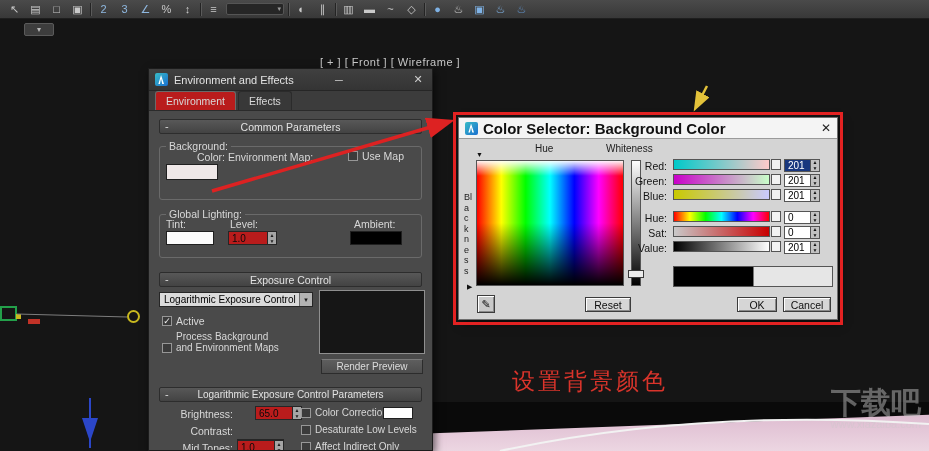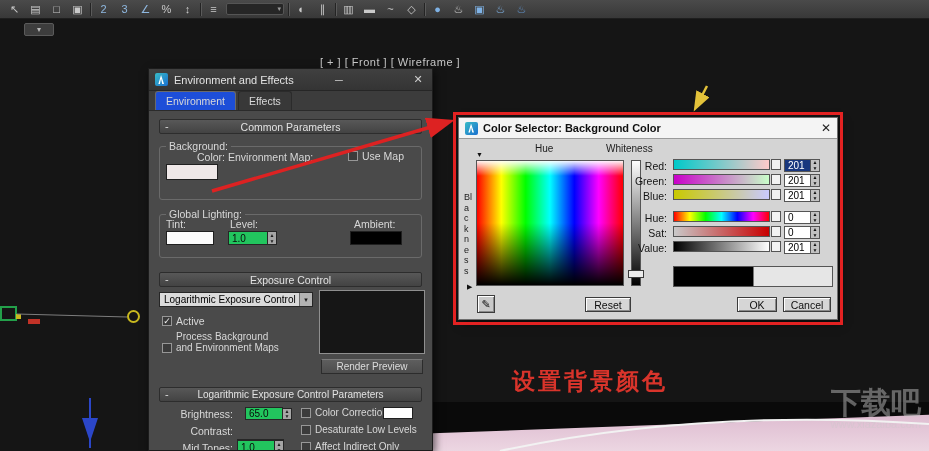--- a/index.html
+++ b/index.html
@@ -47,21 +47,21 @@
   .btn-min { left:180px; }
   .btn-close { right:4px; }
   .maxlogo { width:13px; height:13px; border-radius:2px; position:relative; flex:0 0 13px;
     background:linear-gradient(135deg,#38bcc6,#1a6fd0); }
   .maxlogo::after { content:""; position:absolute; inset:2px; background:#fff;
     clip-path:polygon(15% 100%,45% 0,78% 100%,58% 100%,45% 42%,33% 100%); }
   .env-tabs { height:20px; background:#3c3c3c; border-bottom:1px solid #2b2b2b;
     display:flex; align-items:flex-end; padding-left:6px; gap:2px; }
   .tab { padding:3px 10px 3px; font-size:10.5px; color:#d8d8d8; border:1px solid #2b2b2b;
     border-bottom:none; background:#383838; border-radius:3px 3px 0 0; }
-  .tab.active { background:#1d4ed8; border-color:#6a6a6a; }
+  .tab.active { background:#b91c1c; border-color:#6a6a6a; }
   .env-body { padding:8px 10px 0; position:relative; }
 
   .roll { position:relative; height:15px; margin-top:8px;
     background:linear-gradient(#585858,#434343); border:1px solid #2d2d2d; border-radius:2px;
     display:flex; align-items:center; justify-content:center; font-size:10.5px; color:#e2e2e2; }
   .roll:first-child { margin-top:0; }
   .roll .minus { position:absolute; left:5px; top:0; font-size:11px; color:#dcdcdc; }
 
   .grp { position:relative; border:1px solid #6a6a6a; border-radius:3px; }
   .glabel { position:absolute; top:-7px; left:6px; background:#4a4a4a; padding:0 3px;
@@ -71,21 +71,21 @@
   .swatch { position:absolute; border:1px solid #202020; }
   .btn-dark { background:linear-gradient(#5e5e5e,#4d4d4d); border:1px solid #2c2c2c;
     border-top-color:#7b7b7b; color:#dcdcdc; font-size:10px; display:flex; align-items:center;
     justify-content:center; position:absolute; cursor:default; }
 
   .cbrow { position:absolute; display:flex; align-items:center; gap:4px; font-size:10.5px; color:#d8d8d8; }
   .cb { width:10px; height:10px; background:#3b3b3b; border:1px solid #979797;
     display:inline-flex; align-items:center; justify-content:center; font-size:9px; color:#f0f0f0; flex:0 0 10px; }
 
   .spinwrap { position:absolute; display:flex; height:14px; }
-  .fld { background:#22c55e; border:1px solid #262626; color:#0a0a0a; font-size:10px;
+  .fld { background:#b91c1c; border:1px solid #262626; color:#0a0a0a; font-size:10px;
     padding:0 3px; display:flex; align-items:center; }
   .spin { width:9px; display:flex; flex-direction:column; background:#a6a6a6;
     border:1px solid #262626; border-left:none; }
   .spin i { flex:1; display:flex; align-items:center; justify-content:center;
     font-style:normal; font-size:5px; line-height:1; color:#1c1c1c; }
   .spin i:first-child::after { content:"▲"; }
   .spin i:last-child::after { content:"▼"; }
 
   .dd { position:absolute; background:#dadada; border:1px solid #262626; color:#000;
     font-size:10px; display:flex; align-items:center; padding-left:4px; }
@@ -93,21 +93,21 @@
     border-left:1px solid #6e6e6e; display:flex; align-items:center; justify-content:center;
     font-size:7px; color:#1a1a1a; }
 
   .preview { position:absolute; background:#161616; border:1px solid #8f8f8f; }
 
   
   .csel { position:absolute; left:458px; top:117px; width:380px; height:203px;
     background:#d4d4d4; border:1px solid #6e6e6e; z-index:20; box-shadow:3px 4px 9px rgba(0,0,0,.55); }
   .cs-title { height:21px; background:#f4f4f4; border-bottom:1px solid #9a9a9a;
     display:flex; align-items:center; gap:5px; padding:0 6px; position:relative; }
-  .cs-title .t { font-weight:bold; font-size:11px; color:#101010; }
+  .cs-title .t { font-weight:bold; font-size:15px; color:#101010; }
   .cs-close { position:absolute; right:6px; top:3px; font-size:12px; color:#222; }
   .cs-body { position:relative; height:182px; color:#1a1a1a; }
   .cs-small { position:absolute; font-size:10px; color:#1c1c1c; }
   .vlabel { position:absolute; left:5px; top:30px; width:8px; font-size:9px; line-height:10.5px;
     word-break:break-all; color:#1c1c1c;margin-top:23px; }
   .huebox { position:absolute; left:17px; top:21px; width:148px; height:126px; border:1px solid #555;
     background:
       linear-gradient(to bottom, rgba(255,255,255,.95), rgba(255,255,255,0) 12%, rgba(0,0,0,0) 50%, rgba(0,0,0,1) 100%),
       linear-gradient(to right,#f00,#ff0,#0f0,#0ff,#00f,#f0f,#f00); }
   .wstrip { position:absolute; left:172px; top:21px; width:10px; height:126px; border:1px solid #555;
@@ -142,21 +142,21 @@
   .btn95 { position:absolute; background:#d6d6d6; border:1px solid #3c3c3c;
     box-shadow:inset 1px 1px 0 #ffffff, inset -1px -1px 0 #8a8a8a;
     font-size:10.5px; color:#0f0f0f; display:flex; align-items:center; justify-content:center; cursor:default; }
   .dropperbtn { position:absolute; left:18px; top:156px; width:18px; height:18px; background:#c9c9c9;
     border:1px solid #3c3c3c; box-shadow:inset 1px 1px 0 #fff, inset -1px -1px 0 #8a8a8a;
     display:flex; align-items:center; justify-content:center; font-size:11px; color:#111; }
 
   
   .redframe { position:absolute; left:453px; top:112px; width:390px; height:213px;
     border:3px solid #e32222; z-index:25; pointer-events:none; }
-  .cn-note { position:absolute; left:512px; top:366px; font-size:23px; font-weight:bold;
+  .cn-note { position:absolute; left:512px; top:366px; font-size:23px; font-weight:normal;
     color:#d9342b; letter-spacing:3px; z-index:22; }
   .overlay-svg { position:absolute; inset:0; z-index:40; pointer-events:none; }
 </style>
 </head>
 <body>
 
 <div class="toolbar">
     <span class="tbicon" style="color: rgb(201, 201, 201);">↖</span>
     <span class="tbicon" style="color: rgb(201, 201, 201);">▤</span>
     <span class="tbicon" style="color: rgb(201, 201, 201);">□</span>
@@ -274,21 +274,21 @@
     </div>
 
     <div class="roll">
       <span class="minus">-</span>
       <span style="font-size:10px;">Logarithmic Exposure Control Parameters</span>
     </div>
 
     <div style="position:relative;height:60px;padding-top:4px;">
 
       <span class="lbl" style="left:0;top:6px;width:74px;text-align:right;">Brightness:</span>
-      <span class="spinwrap" style="left:86px;top:4px;align-items:flex-end;">
+      <span class="spinwrap" style="left:96px;top:4px;">
         <span class="fld" style="width:38px;">65.0</span>
         <span class="spin">
             <i></i>
             <i></i>
           </span>
       </span>
       <label class="cbrow" style="left:142px;top:5px;">
         <span class="cb"></span>
         <span style="font-size:10px;">Color Correction:</span>
       </label>

